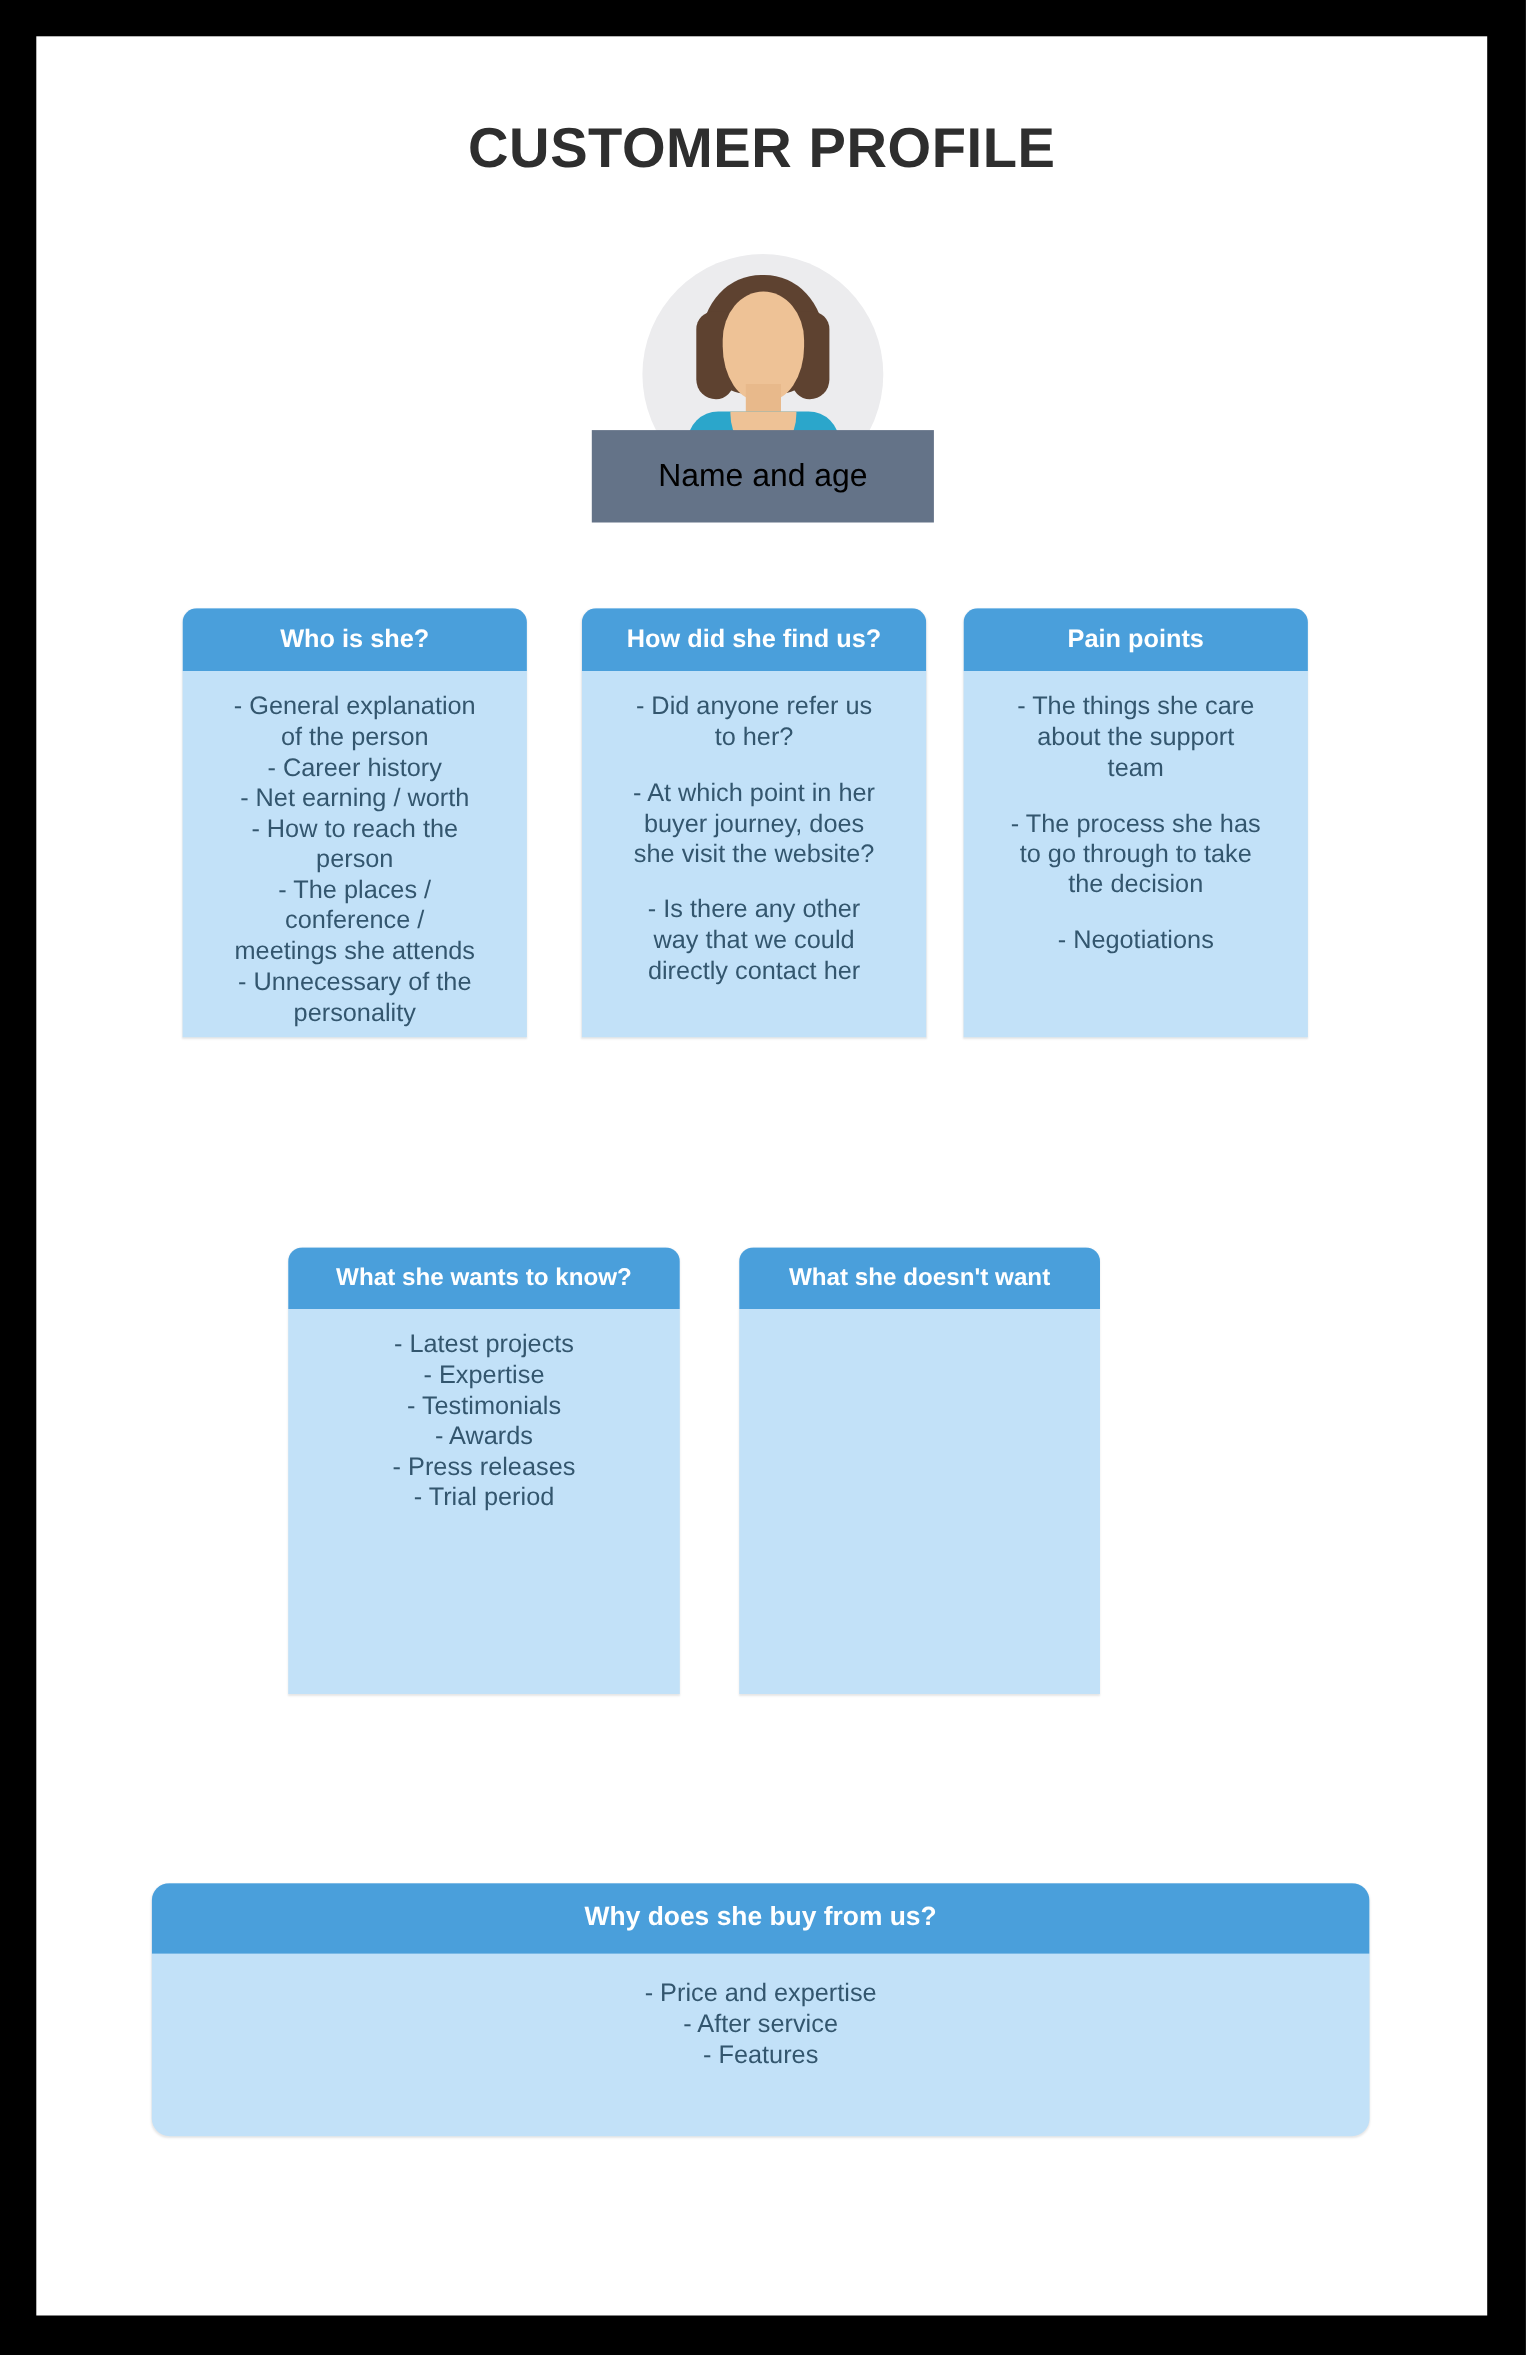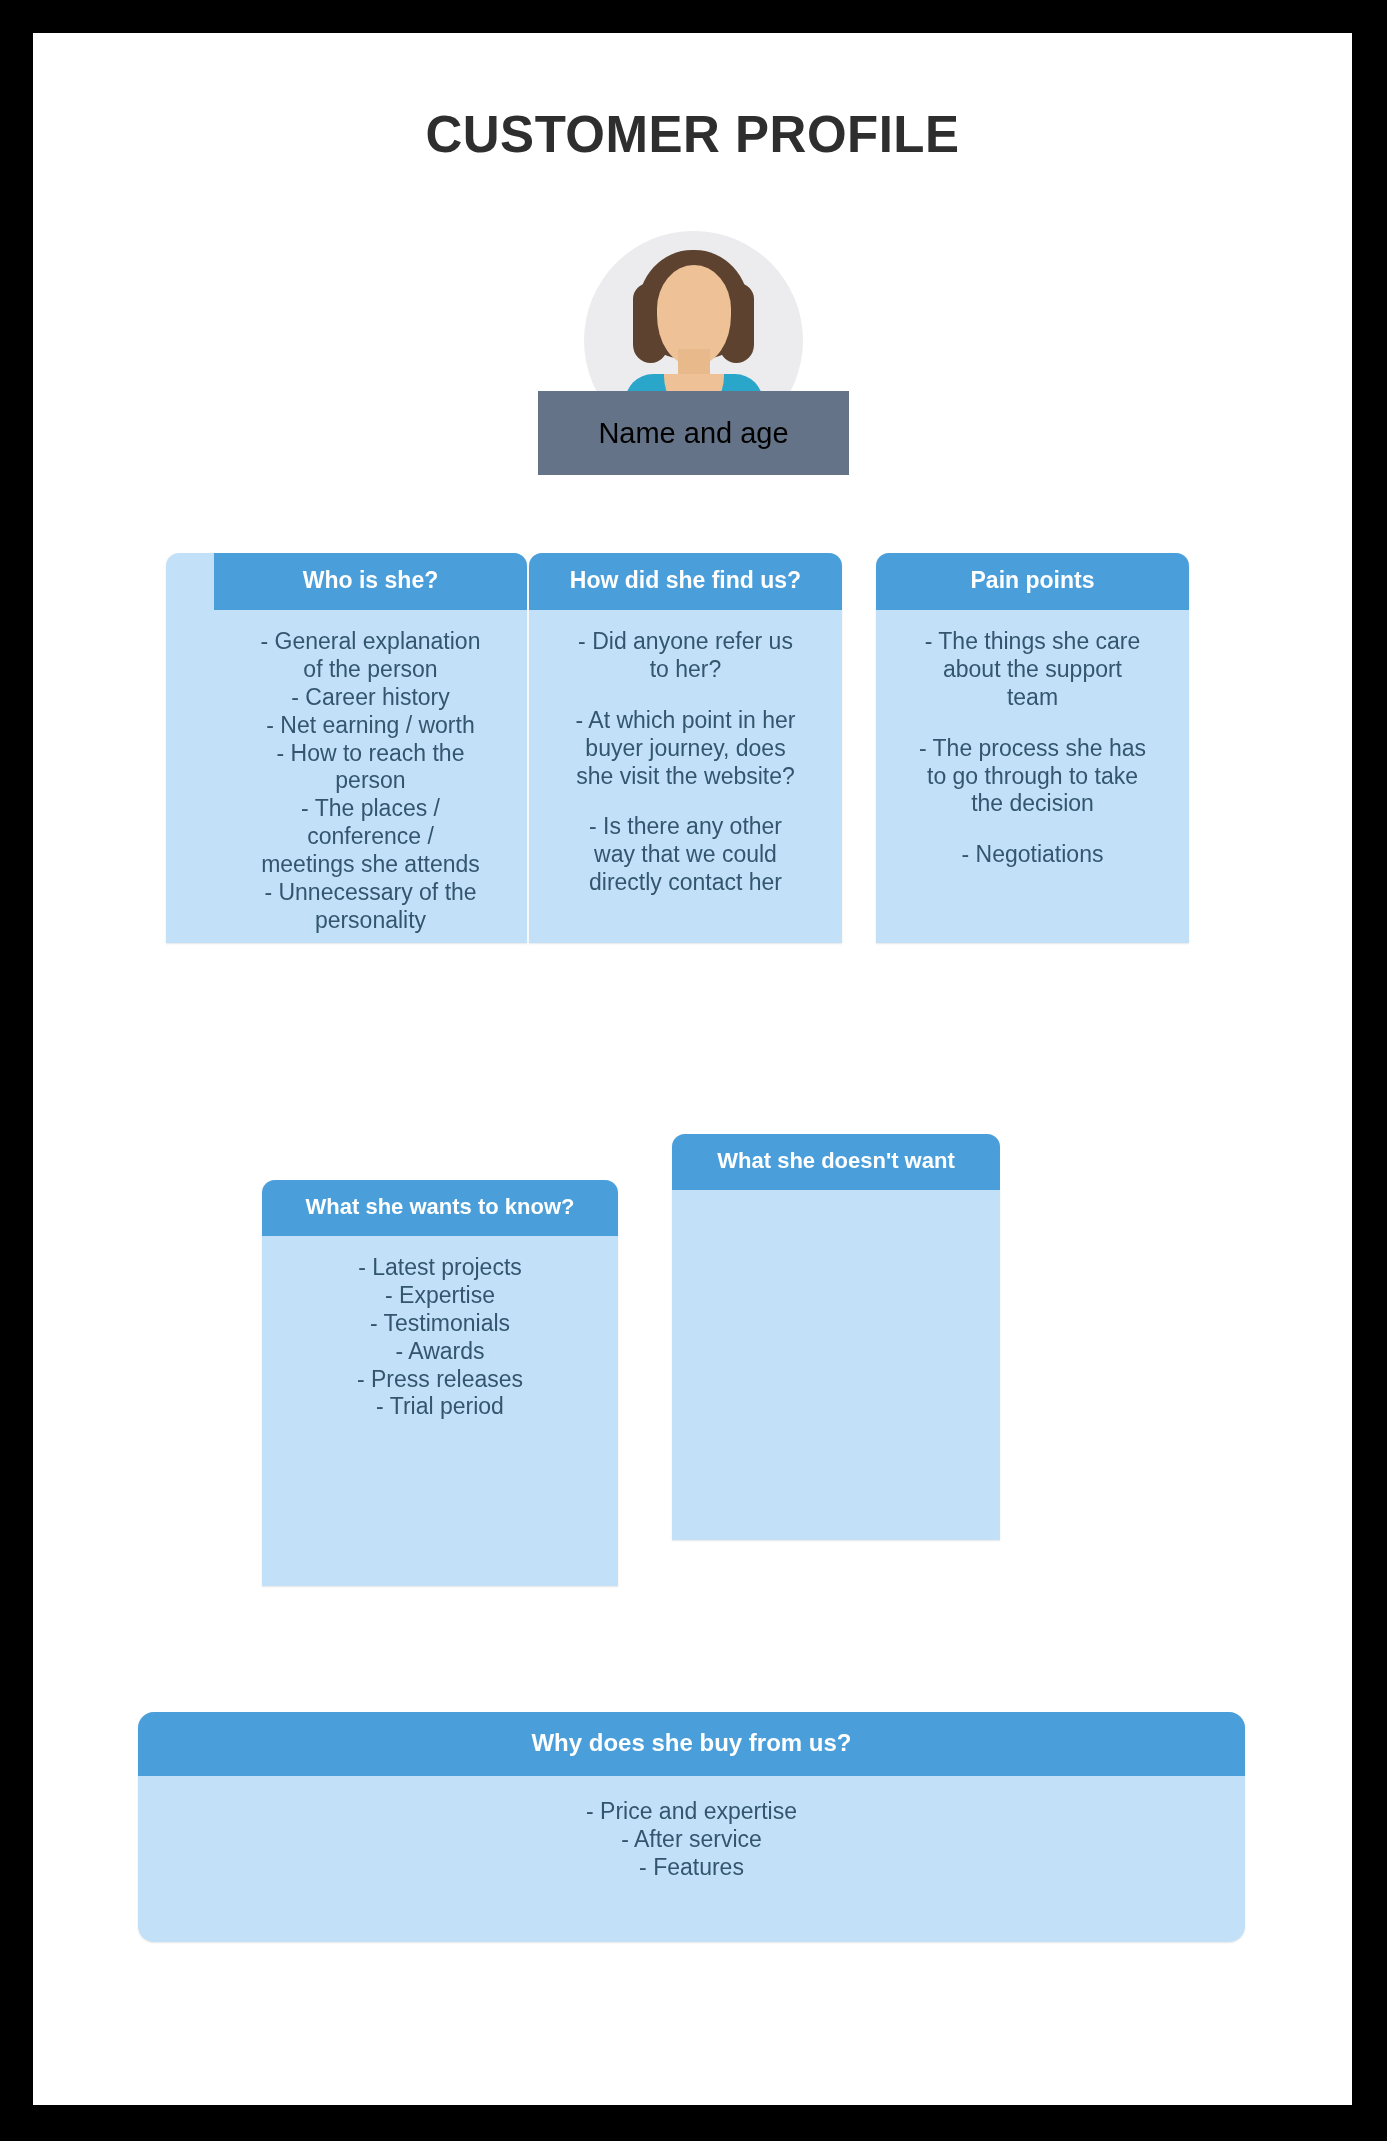--- a/index.html
+++ b/index.html
@@ -169,26 +169,26 @@
     color: #33566e;
     font-size: 23px;
     line-height: 1.21;
     text-align: center;
     font-family: "Liberation Sans", sans-serif;
   }
   .card-body .ln { display: block; }
   .card-body .gap { display: block; height: 23px; }
 
   
-  .card-who        { left: 133px;  top: 520px;  width: 313px;  height: 390px; padding-left: 48px; }
+  .card-who        { left: 133px;  top: 520px;  width: 313px;  height: 390px; }
   .card-find       { left: 496px;  top: 520px;  width: 313px;  height: 390px; }
   .card-pain       { left: 843px;  top: 520px;  width: 313px;  height: 390px; }
 
   
-  .card-wants      { left: 229px;  top: 1101px; width: 356px;  height: 406px; margin-top: 46px; }
+  .card-wants      { left: 229px;  top: 1101px; width: 356px;  height: 406px; }
   .card-doesnt     { left: 639px;  top: 1101px; width: 328px;  height: 406px; }
 
   
   .card-why        { left: 105px;  top: 1679px; width: 1107px; height: 230px; border-radius: 16px; }
   .card-why .card-head { font-size: 24px; padding: 18px 8px 20px 8px; }
   .card-why .card-body { padding-top: 22px; }
 </style>
 </head>
 <body>
 

